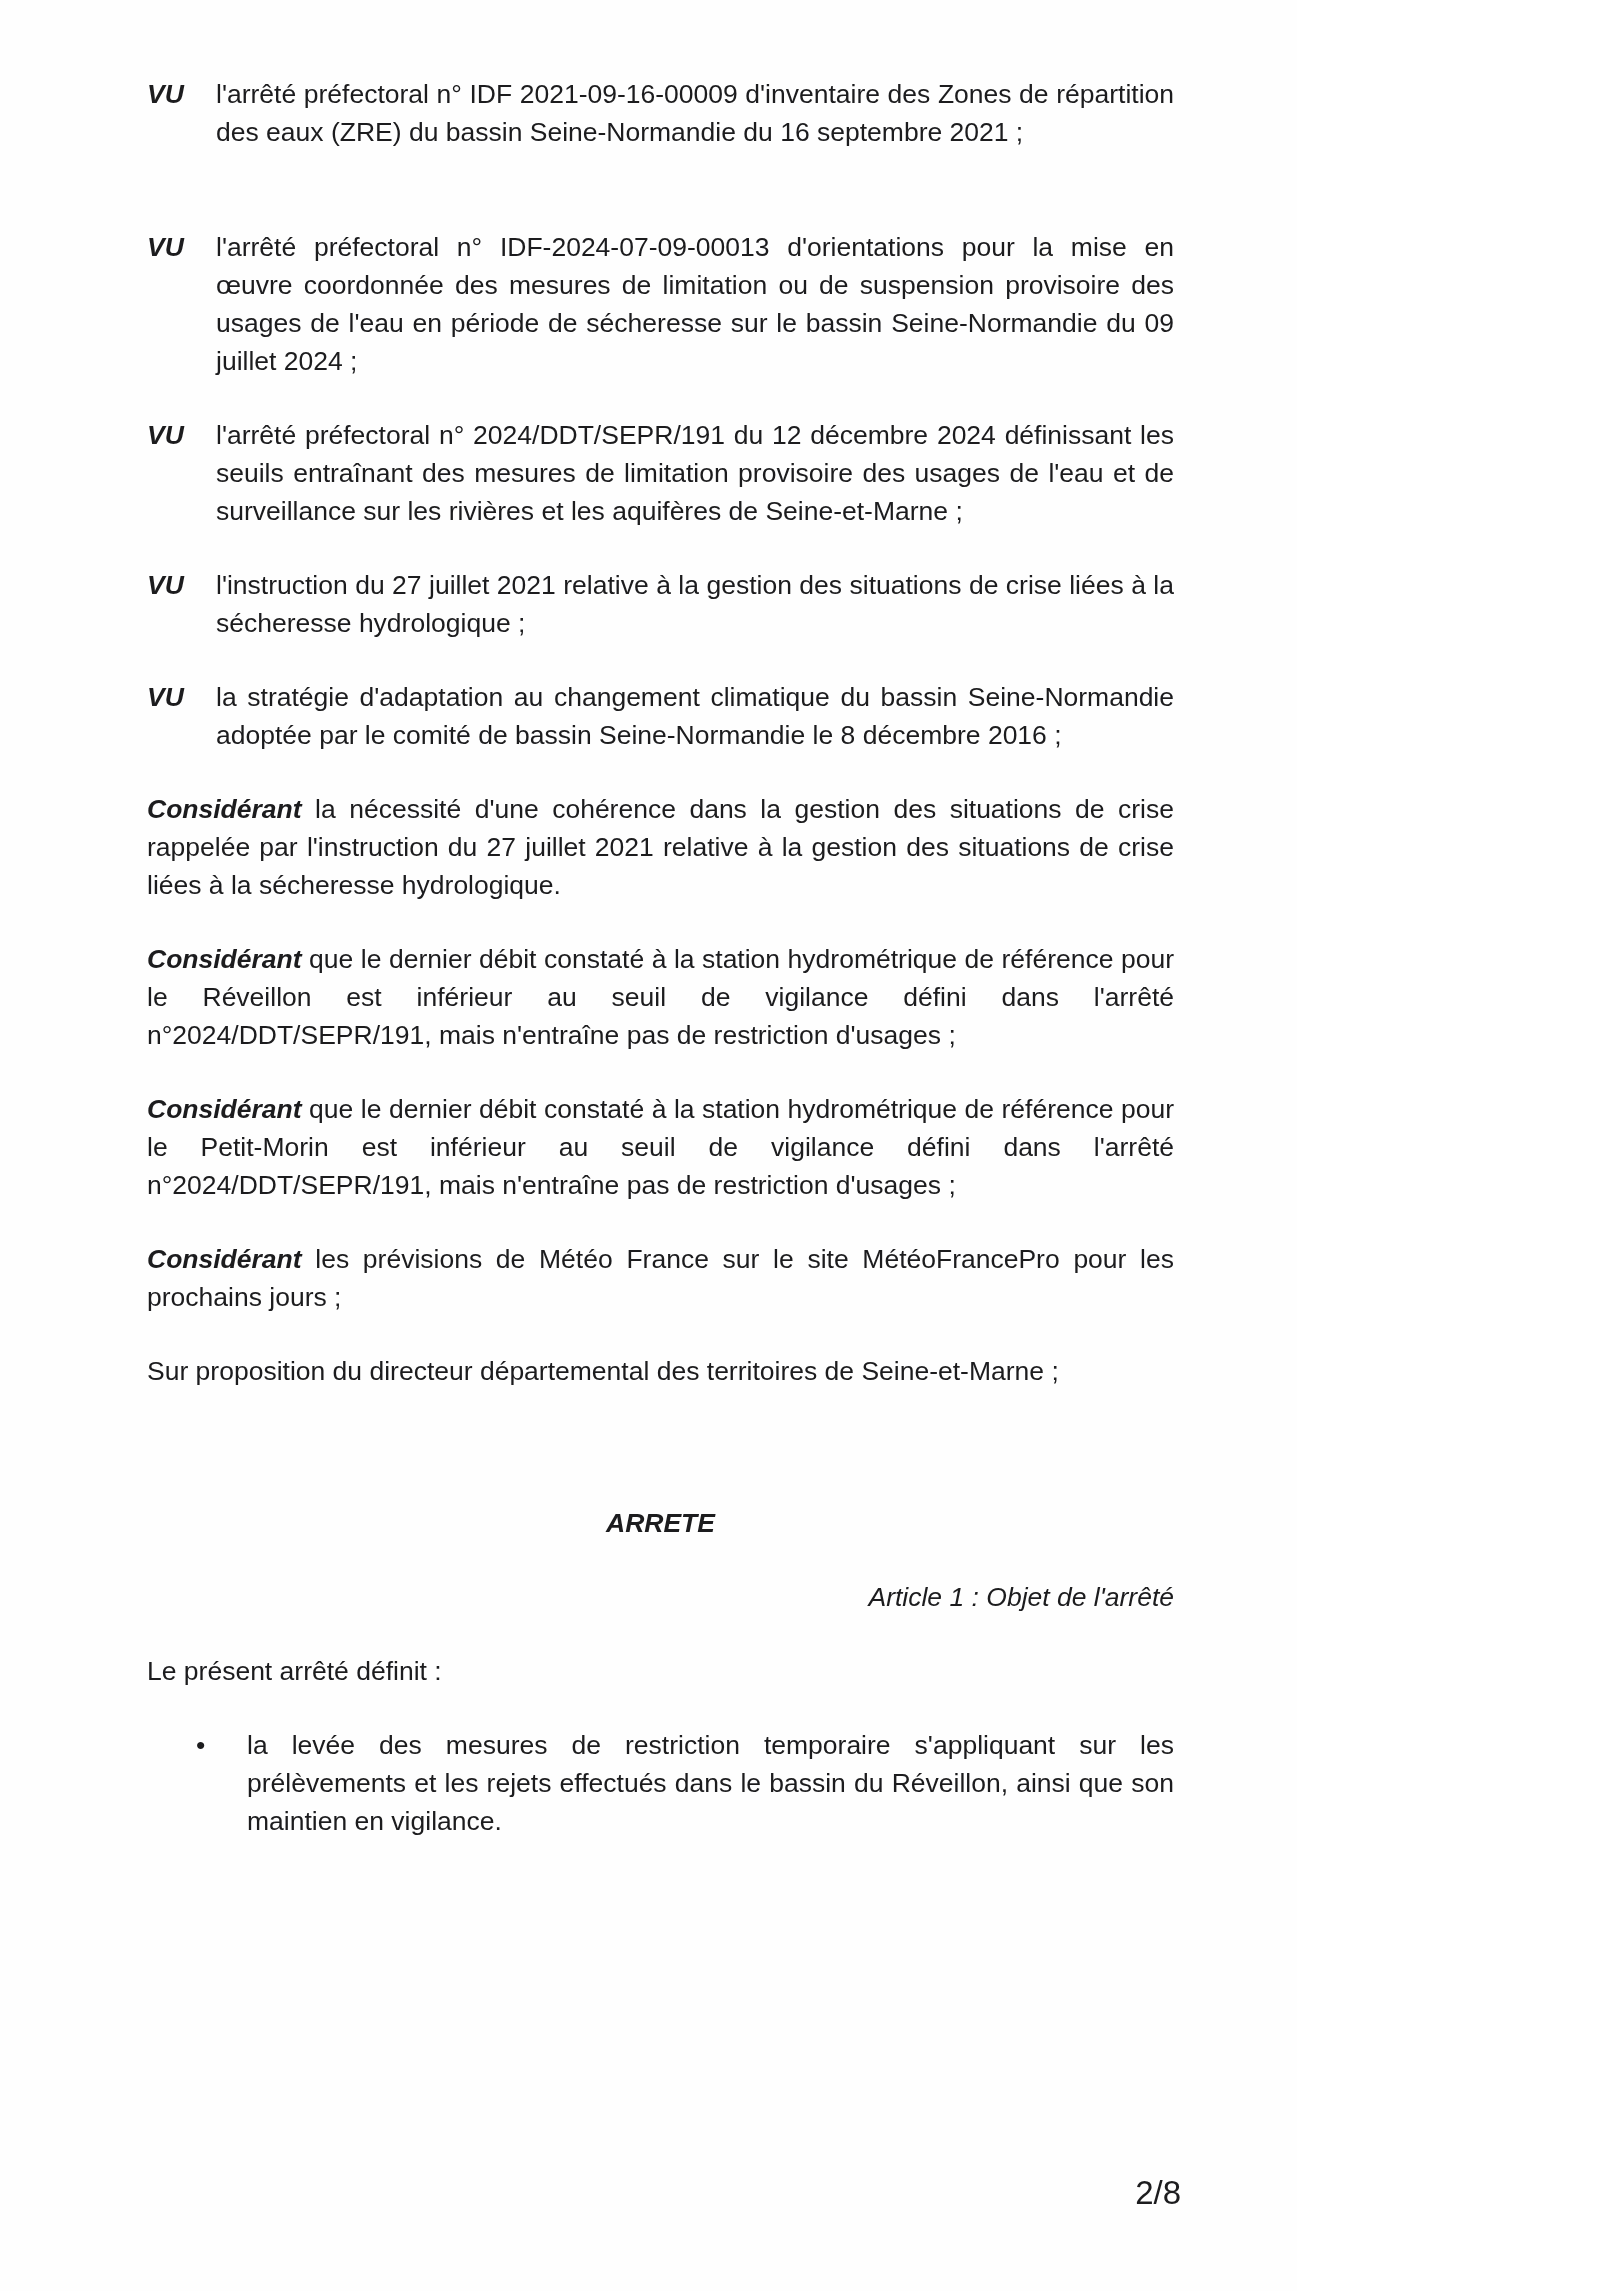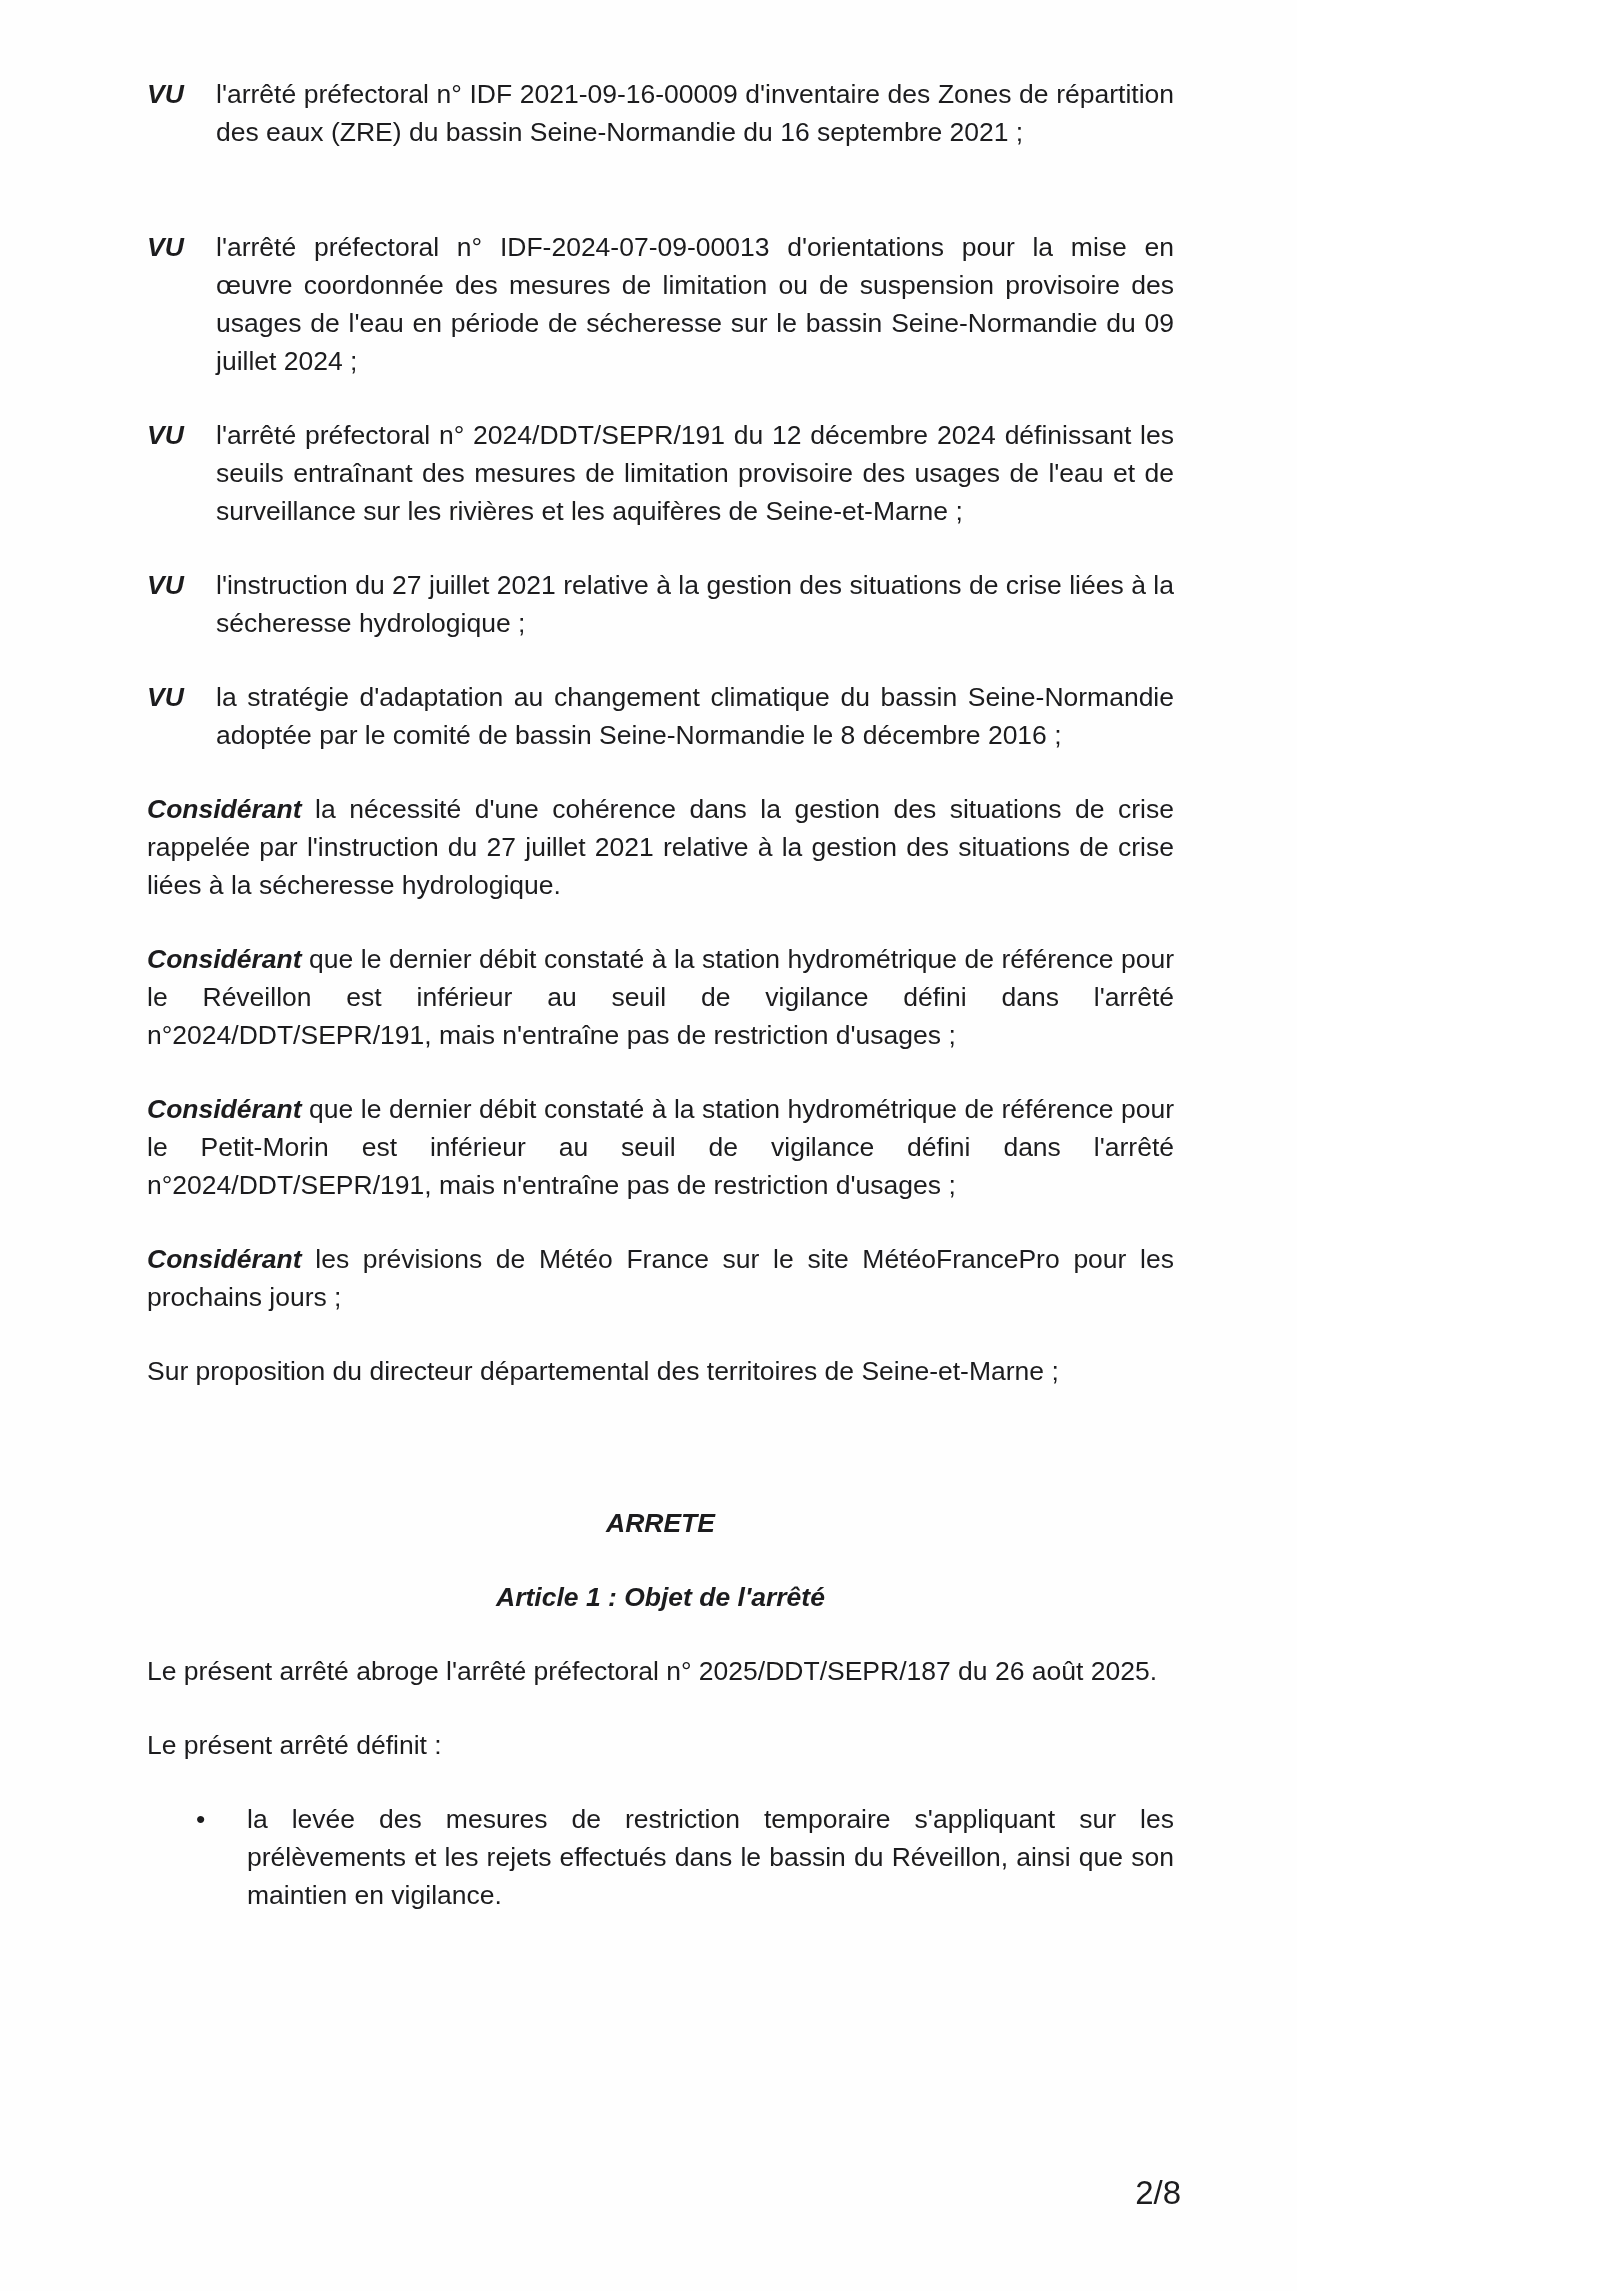--- a/index.html
+++ b/index.html
@@ -45,23 +45,23 @@
     margin-top: 28px;
   }
   .arrete-heading {
     margin: 114px 0 36px 0;
     text-align: center;
     font-weight: bold;
     font-style: italic;
   }
   .article-title {
     margin: 0 0 36px 0;
-    font-weight: bold;
+    font-weight: normal;
     font-style: italic;
-    text-align: center;
+    text-align: right;
   }
   .bullet-row {
     display: flex;
     padding-left: 49px;
     margin: 0 0 36px 0;
   }
   .bullet-char {
     flex: 0 0 51px;
     width: 51px;
   }
@@ -119,21 +119,20 @@
 
     <p class="para"><b class="bi">Considérant</b><span> les prévisions de Météo France sur le site MétéoFrancePro pour les prochains jours ;</span></p>
 
 
     <p class="para">Sur proposition du directeur départemental des territoires de Seine-et-Marne ;</p>
 
     <p class="arrete-heading">ARRETE</p>
 
     <p class="article-title">Article 1 : Objet de l'arrêté</p>
 
-    <p class="para">Le présent arrêté abroge l'arrêté préfectoral n° 2025/DDT/SEPR/187 du 26 août 2025.</p>
 
     <p class="para">Le présent arrêté définit :</p>
 
     <div class="bullet-row">
       <div class="bullet-char">•</div>
       <div class="bullet-text">la levée des mesures de restriction temporaire s'appliquant sur les prélèvements et les rejets effectués dans le bassin du Réveillon, ainsi que son maintien en vigilance.</div>
     </div>
 
   </div>
 

